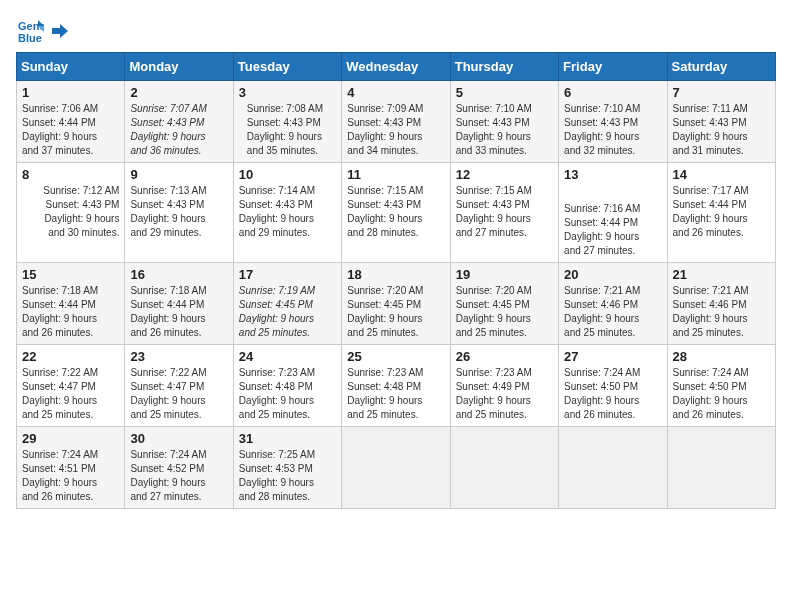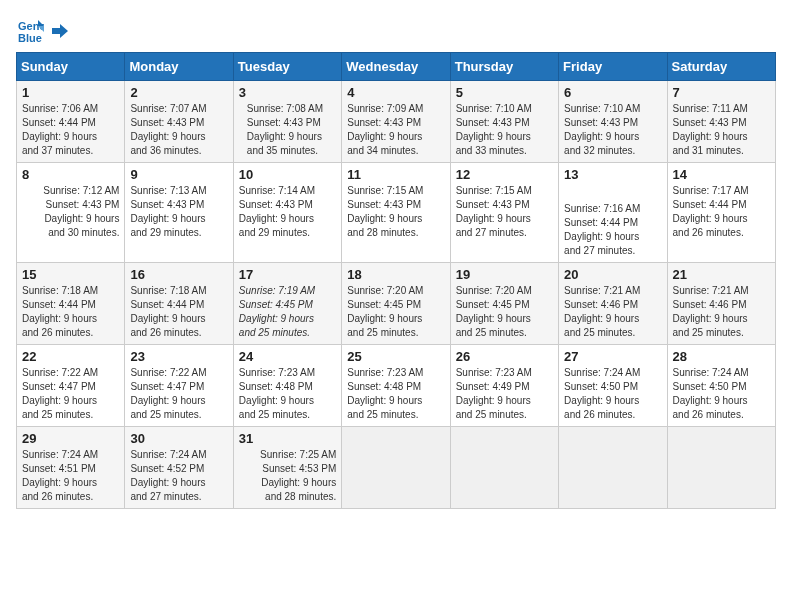--- a/index.html
+++ b/index.html
@@ -124,21 +124,21 @@
   <tr>
         <td>
           <span class="day-number">1</span>
           <div class="day-info" style="white-space: pre-line;">Sunrise: 7:06 AM
 Sunset: 4:44 PM
 Daylight: 9 hours
 and 37 minutes.</div>
         </td>
         <td>
           <span class="day-number">2</span>
-          <div class="day-info" style="white-space: pre-line;">Sunrise: 7:07 AM
+          <div class="day-info" style="white-space: pre-line; font-style: italic;">Sunrise: 7:07 AM
 Sunset: 4:43 PM
 Daylight: 9 hours
 and 36 minutes.</div>
         </td>
         <td>
           <span class="day-number">3</span>
           <div class="day-info" style="white-space: pre-line; margin-left: 8px;">Sunrise: 7:08 AM
 Sunset: 4:43 PM
 Daylight: 9 hours
 and 35 minutes.</div>
@@ -335,21 +335,21 @@
         </td>
         <td>
           <span class="day-number">30</span>
           <div class="day-info" style="white-space: pre-line;">Sunrise: 7:24 AM
 Sunset: 4:52 PM
 Daylight: 9 hours
 and 27 minutes.</div>
         </td>
         <td>
           <span class="day-number">31</span>
-          <div class="day-info" style="white-space: pre-line; text-align: right;">Sunrise: 7:25 AM
+          <div class="day-info" style="white-space: pre-line;">Sunrise: 7:25 AM
 Sunset: 4:53 PM
 Daylight: 9 hours
 and 28 minutes.</div>
         </td>
         <td class="empty"></td>
         <td class="empty"></td>
         <td class="empty"></td>
         <td class="empty"></td>
       </tr>
     </tbody>

